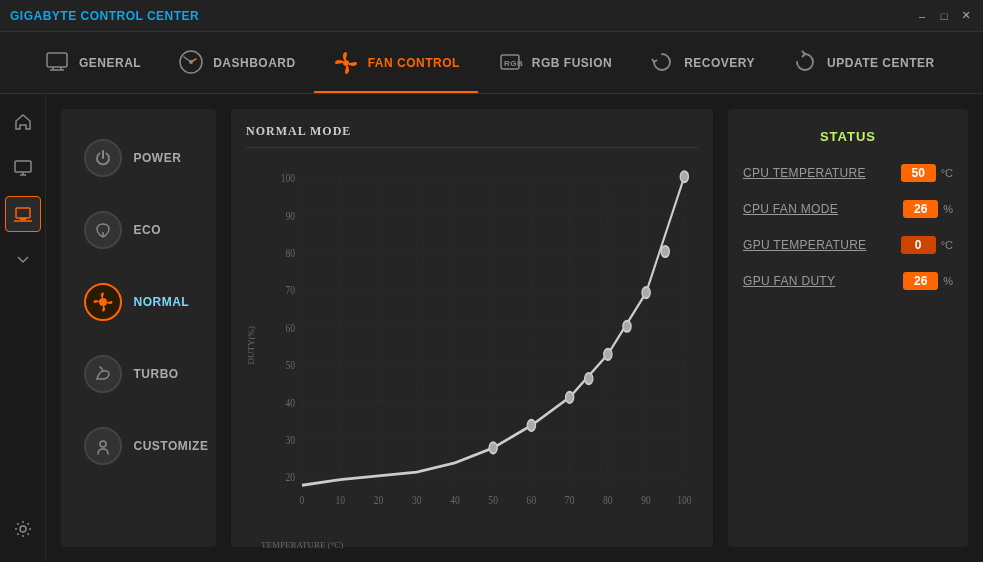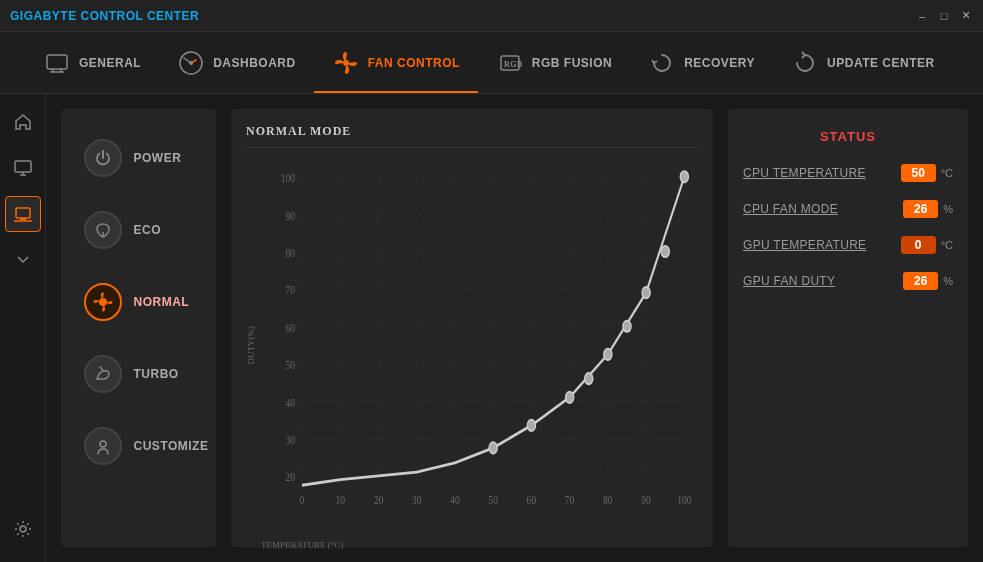--- a/index.html
+++ b/index.html
@@ -73,23 +73,21 @@
       bottom: 0;
       left: 0;
       right: 0;
       height: 2px;
       background: #ff6600;
     }
     .nav-icon {
       width: 28px;
       height: 28px;
       display: flex;
-      align-items: center;
       justify-content: center;
-      font-family: Liberation Serif, serif;
     }
 
     
     .main-layout {
       display: flex;
       height: calc(562px - 32px - 62px);
     }
 
     
     .left-sidebar {
@@ -222,21 +220,21 @@
     
     .status-panel {
       width: 240px;
       background: #252525;
       border-radius: 4px;
       padding: 20px 15px;
     }
     .status-title {
       font-size: 13px;
       font-weight: bold;
-      color: #ef4444;
+      color: #bef264;
       text-align: center;
       letter-spacing: 1px;
       margin-bottom: 20px;
     }
     .status-row {
       display: flex;
       align-items: center;
       justify-content: space-between;
       margin-bottom: 18px;
     }
@@ -415,21 +413,21 @@
       <div class="mode-item active">
         <div class="mode-icon-circle active-icon">
           <svg width="20" height="20" viewBox="0 0 20 20" fill="none">
             <circle cx="10" cy="10" r="4" fill="#ff6600"></circle>
             <path d="M10 6 C10 3 12 1 10 0.5 C8 0.5 7 3 9 6Z" fill="#ff6600"></path>
             <path d="M14 10 C17 10 19 8 19.5 10 C19.5 12 17 13 14 11Z" fill="#ff6600"></path>
             <path d="M10 14 C10 17 8 19 10 19.5 C12 19.5 13 17 11 14Z" fill="#ff6600"></path>
             <path d="M6 10 C3 10 1 12 0.5 10 C0.5 8 3 7 6 9Z" fill="#ff6600"></path>
           </svg>
         </div>
-        <span class="mode-label" style="color:#fca5a5">NORMAL</span>
+        <span class="mode-label" style="color:#7dd3fc">NORMAL</span>
       </div>
 
       <div class="mode-item">
         <div class="mode-icon-circle">
           <svg width="20" height="20" viewBox="0 0 20 20" fill="none">
             <path d="M4 15 C4 15 6 8 10 7 C14 6 16 8 16 10 C16 13 13 15 10 15Z" stroke="#888" stroke-width="1.5" fill="none"></path>
             <path d="M10 7 C10 7 9 4 7 3" stroke="#888" stroke-width="1.5" stroke-linecap="round"></path>
           </svg>
         </div>
         <span class="mode-label">TURBO</span>

